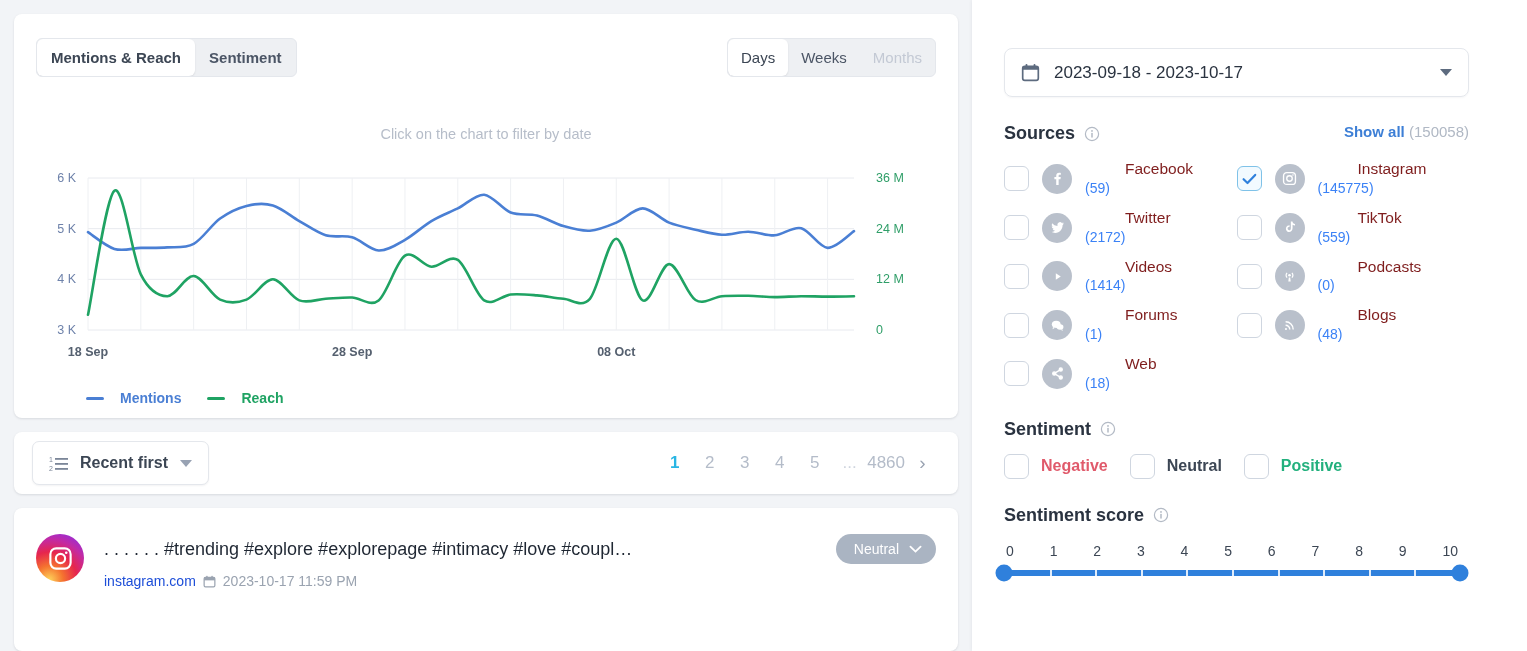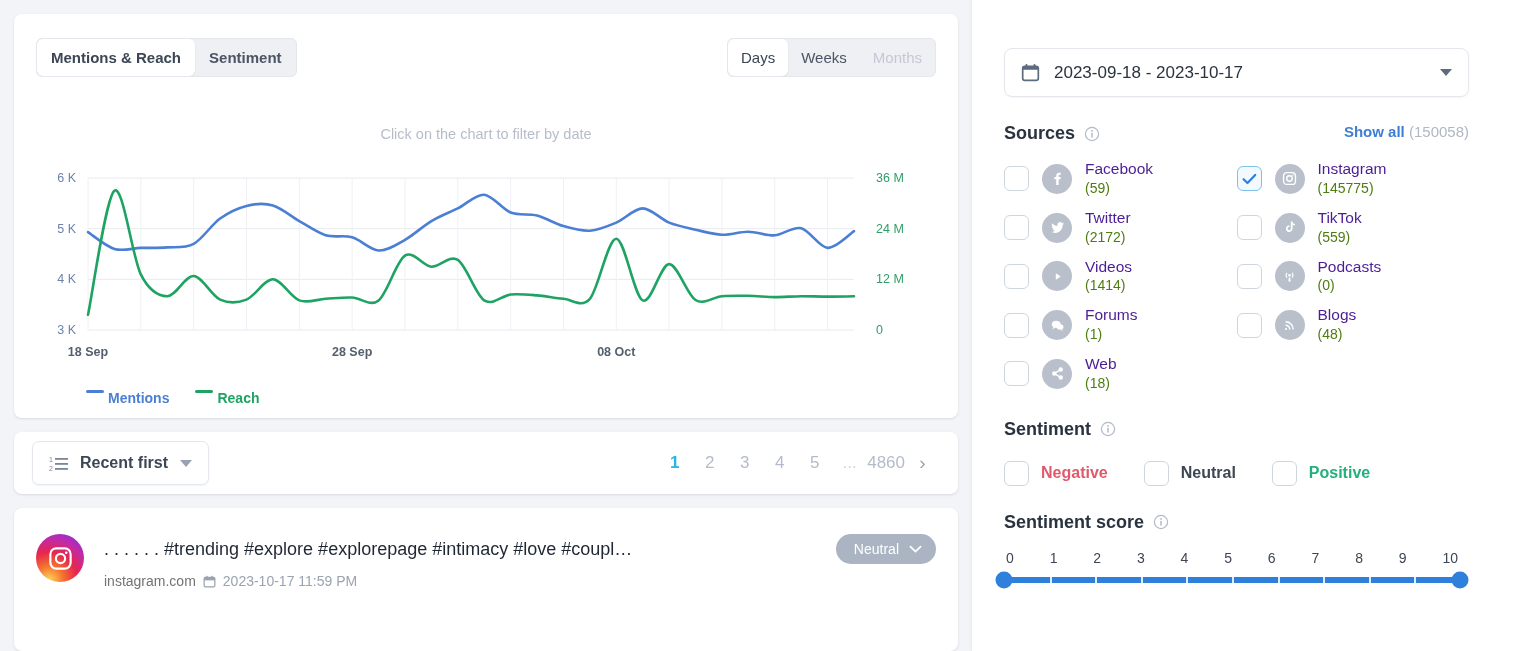--- a/index.html
+++ b/index.html
@@ -64,21 +64,21 @@
     color: #b6bdc9;
   }
 
   .plot-wrap { position: absolute; left: 22px; top: 150px; width: 910px; height: 200px; }
   .plot-svg { display: block; }
   .ylabel { font-size: 12.5px; fill: #6e82aa; font-family: "Liberation Sans", sans-serif; }
   .ylabel-r { font-size: 12.5px; fill: #2f9e68; font-family: "Liberation Sans", sans-serif; }
   .xlabel { font-size: 12.5px; fill: #55606f; font-weight: bold; font-family: "Liberation Sans", sans-serif; }
 
   .legend { position: absolute; left: 72px; top: 376px; display: flex; gap: 26px; align-items: center; }
-  .legend-item { display: flex; align-items: flex-start; gap: 4px; font-size: 14px; font-weight: bold; }
+  .legend-item { display: flex; align-items: center; gap: 16px; font-size: 14px; font-weight: bold; }
   .legend-dash { width: 18px; height: 3px; border-radius: 2px; display: inline-block; }
 
   
   .controls-card { height: 62px; display: flex; align-items: center; justify-content: space-between; padding: 0 18px; }
   .sort-btn {
     display: inline-flex; align-items: center; gap: 12px;
     border: 1px solid #e4e7ec; border-radius: 7px;
     padding: 12px 16px; background: #fff; cursor: pointer;
     box-shadow: 0 1px 2px rgba(16,24,40,.05);
   }
@@ -106,21 +106,21 @@
     white-space: nowrap; overflow: hidden; text-overflow: ellipsis;
     flex: 1; min-width: 0;
   }
   .sent-pill {
     display: inline-flex; align-items: center; gap: 10px;
     background: #aab4c2; color: #ffffff;
     border-radius: 16px; padding: 7px 14px 7px 18px;
     font-size: 14px; cursor: pointer; flex: 0 0 auto;
   }
   .post-meta { margin-top: 9px; display: flex; align-items: center; gap: 7px; font-size: 14px; color: #9aa3b0; }
-  .post-src { color: #737373; }
+  .post-src { color: #1d4ed8; }
 
   
   .right-col {
     width: 555px; height: 651px;
     background: #ffffff;
     padding: 48px 58px 0 32px;
     box-shadow: -1px 0 3px rgba(16,24,40,.05);
     overflow: hidden;
   }
   .date-picker {
@@ -145,24 +145,24 @@
     border: 1.5px solid #cfd6e0; background: #fff;
     flex: 0 0 auto; display: flex; align-items: center; justify-content: center;
   }
   .cbox.checked { border-color: #7fc2e8; background: #f2faff; }
   .src-ic {
     width: 30px; height: 30px; border-radius: 50%;
     background: #b9c0cb; flex: 0 0 auto;
     display: flex; align-items: center; justify-content: center;
   }
   .src-txt { line-height: 1.18; }
-  .src-name { font-size: 15.5px; color: #4c1d95; font-weight: 500; }
-  .src-count { font-size: 14px; color: #4d7c0f; }
-
-  .sent-row { margin-top: 21px; display: flex; align-items: center; gap: 36px; }
+  .src-name { font-size: 15.5px; color: #7f1d1d; font-weight: 500; margin-left: 40px; }
+  .src-count { font-size: 14px; color: #3b82f6; }
+
+  .sent-row { margin-top: 14px; display: flex; align-items: center; gap: 22px; }
   .sent-item { display: flex; align-items: center; gap: 12px; cursor: pointer; }
   .sent-lbl { font-size: 16px; font-weight: bold; }
 
   .slider-wrap { margin-top: 17px; position: relative; width: 456px; }
   .ticks { display: flex; justify-content: space-between; font-size: 14px; color: #3c4654; padding: 0 2px; }
   .track {
     position: relative; height: 6px; background: #2f80dc; border-radius: 3px; margin-top: 11px;
   }
   .tick-mark { position: absolute; top: 0; width: 2px; height: 6px; background: #ffffff; opacity: .85; }
   .knob {

